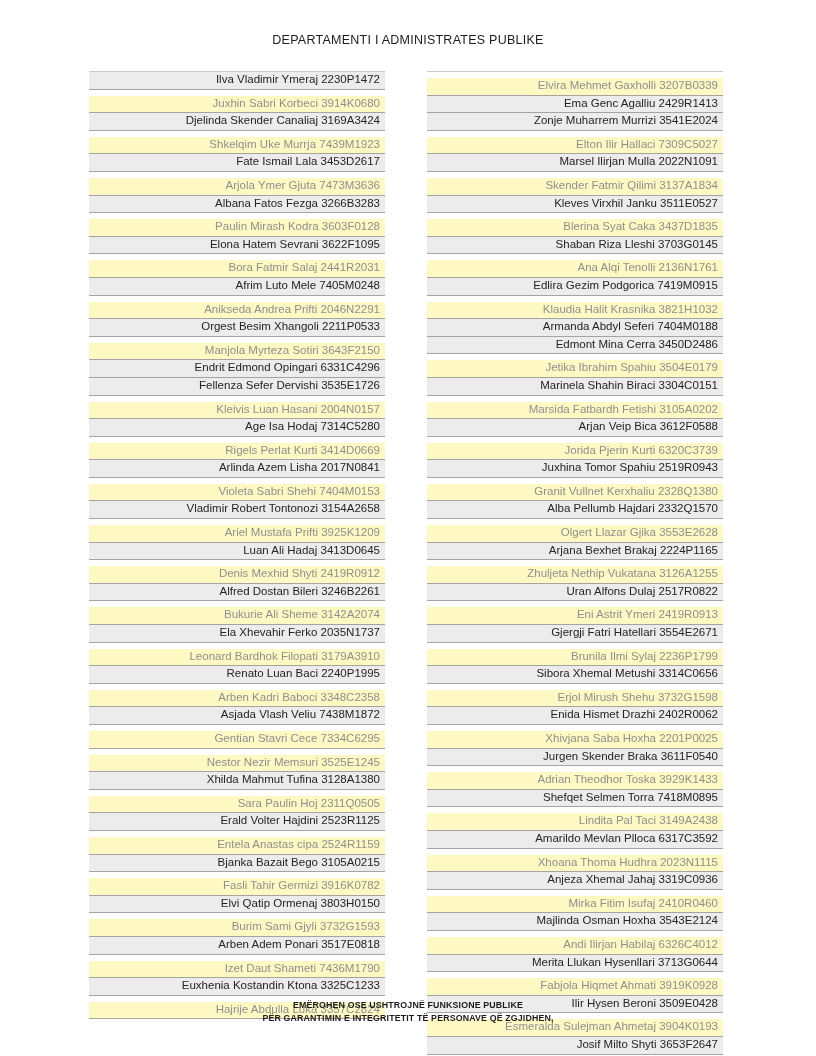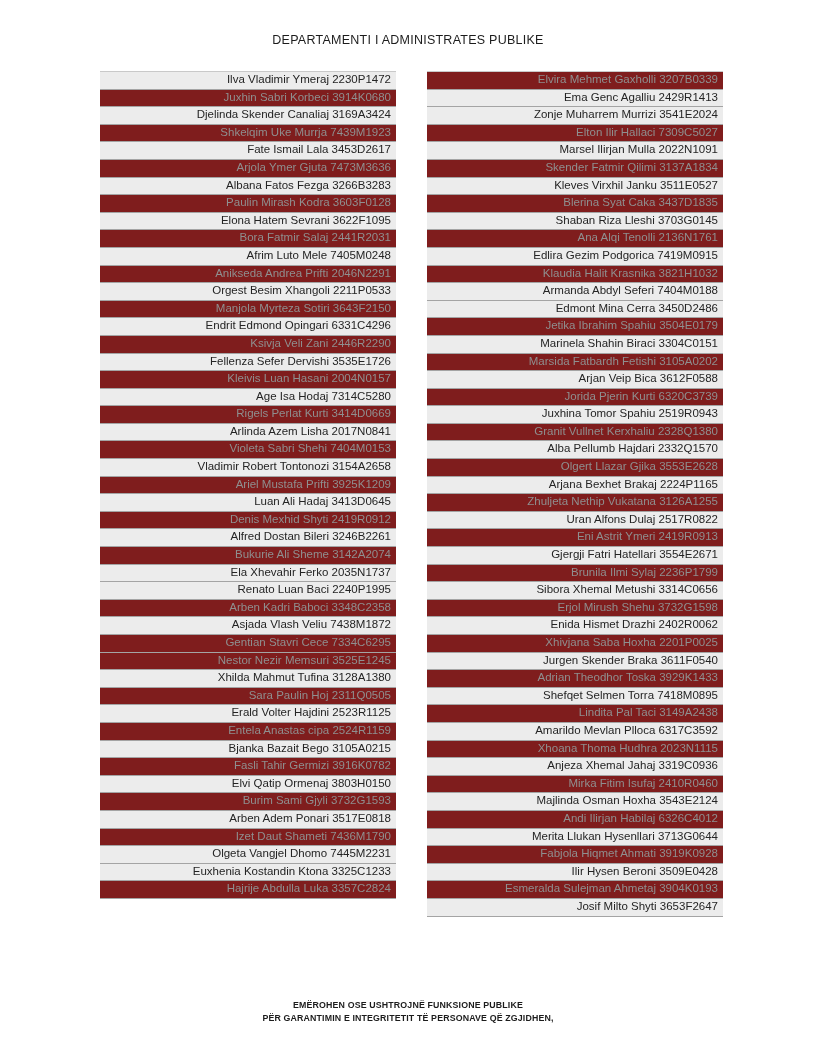--- a/index.html
+++ b/index.html
@@ -21,35 +21,35 @@
     letter-spacing: 0.25px;
     color: #1c1c1c;
     white-space: nowrap;
   }
   .name-col {
     position: absolute;
     top: 71px;
     width: 296px;
     border-top: 1.5px solid #c9c9c9;
   }
-  .name-col.left  { left: 100px; }
+  .name-col.left  { left: 89px; }
   .name-col.right { left: 427px; }
   .row {
     box-sizing: border-box;
     height: 17.6px;
     border-bottom: 1.6px solid #a4a4a4;
     font-size: 11.5px;
     line-height: 15.6px;
     text-align: right;
     padding-right: 5px;
     white-space: nowrap;
     overflow: hidden;
   }
   .row.shaded { background: #ececec; color: #242424; }
-  .row.plain  { background: #7f1d1d; color: #8f8f8f; }
+  .row.plain  { background: #fef9c3; color: #8f8f8f; margin-top: 6px; }
   .doc-footer {
     position: absolute;
     top: 999px;
     left: 0;
     width: 100%;
     text-align: center;
     font-size: 8.8px;
     font-weight: 600;
     letter-spacing: 0.15px;
     line-height: 13px;
@@ -72,50 +72,49 @@
       <div class="row plain">Arjola Ymer Gjuta 7473M3636</div>
       <div class="row shaded">Albana Fatos Fezga 3266B3283</div>
       <div class="row plain">Paulin Mirash Kodra 3603F0128</div>
       <div class="row shaded">Elona Hatem Sevrani 3622F1095</div>
       <div class="row plain">Bora Fatmir Salaj 2441R2031</div>
       <div class="row shaded">Afrim Luto Mele 7405M0248</div>
       <div class="row plain">Anikseda Andrea Prifti 2046N2291</div>
       <div class="row shaded">Orgest Besim Xhangoli 2211P0533</div>
       <div class="row plain">Manjola Myrteza Sotiri 3643F2150</div>
       <div class="row shaded">Endrit Edmond Opingari 6331C4296</div>
-      <div class="row plain">Ksivja Veli Zani 2446R2290</div>
       <div class="row shaded">Fellenza Sefer Dervishi 3535E1726</div>
       <div class="row plain">Kleivis Luan Hasani 2004N0157</div>
       <div class="row shaded">Age Isa Hodaj 7314C5280</div>
       <div class="row plain">Rigels Perlat Kurti 3414D0669</div>
       <div class="row shaded">Arlinda Azem Lisha 2017N0841</div>
       <div class="row plain">Violeta Sabri Shehi 7404M0153</div>
       <div class="row shaded">Vladimir Robert Tontonozi 3154A2658</div>
       <div class="row plain">Ariel Mustafa Prifti 3925K1209</div>
       <div class="row shaded">Luan Ali Hadaj 3413D0645</div>
       <div class="row plain">Denis Mexhid Shyti 2419R0912</div>
       <div class="row shaded">Alfred Dostan Bileri 3246B2261</div>
       <div class="row plain">Bukurie Ali Sheme 3142A2074</div>
       <div class="row shaded">Ela Xhevahir Ferko 2035N1737</div>
+      <div class="row plain">Leonard Bardhok Filopati 3179A3910</div>
       <div class="row shaded">Renato Luan Baci 2240P1995</div>
       <div class="row plain">Arben Kadri Baboci 3348C2358</div>
       <div class="row shaded">Asjada Vlash Veliu 7438M1872</div>
       <div class="row plain">Gentian Stavri Cece 7334C6295</div>
       <div class="row plain">Nestor Nezir Memsuri 3525E1245</div>
       <div class="row shaded">Xhilda Mahmut Tufina 3128A1380</div>
       <div class="row plain">Sara Paulin Hoj 2311Q0505</div>
       <div class="row shaded">Erald Volter Hajdini 2523R1125</div>
       <div class="row plain">Entela Anastas cipa 2524R1159</div>
       <div class="row shaded">Bjanka Bazait Bego 3105A0215</div>
       <div class="row plain">Fasli Tahir Germizi 3916K0782</div>
       <div class="row shaded">Elvi Qatip Ormenaj 3803H0150</div>
       <div class="row plain">Burim Sami Gjyli 3732G1593</div>
       <div class="row shaded">Arben Adem Ponari 3517E0818</div>
       <div class="row plain">Izet Daut Shameti 7436M1790</div>
-      <div class="row shaded">Olgeta Vangjel Dhomo 7445M2231</div>
       <div class="row shaded">Euxhenia Kostandin Ktona 3325C1233</div>
       <div class="row plain">Hajrije Abdulla Luka 3357C2824</div>
     </div>
 
   <div class="name-col right">
       <div class="row plain">Elvira Mehmet Gaxholli 3207B0339</div>
       <div class="row shaded">Ema Genc Agalliu 2429R1413</div>
       <div class="row shaded">Zonje Muharrem Murrizi 3541E2024</div>
       <div class="row plain">Elton Ilir Hallaci 7309C5027</div>
       <div class="row shaded">Marsel Ilirjan Mulla 2022N1091</div>

